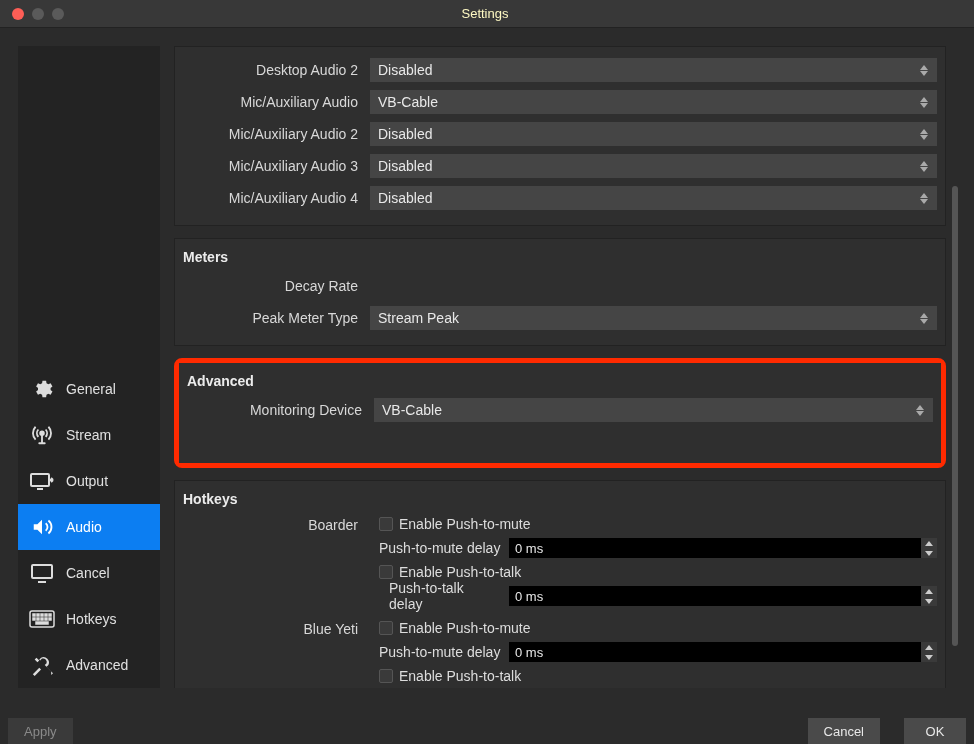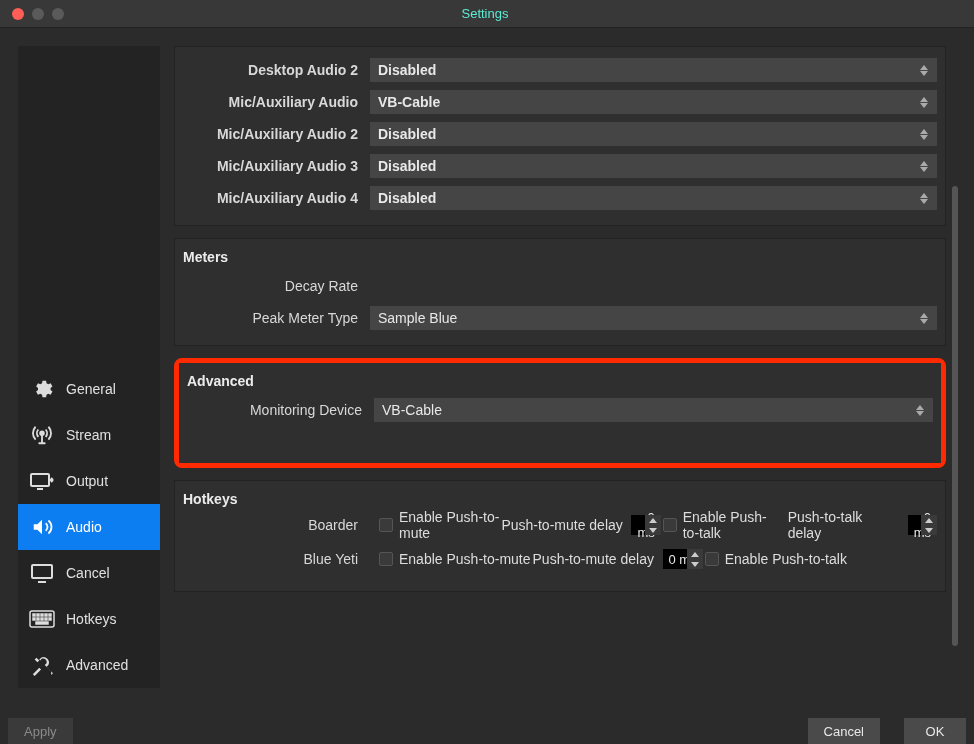--- a/index.html
+++ b/index.html
@@ -4,44 +4,44 @@
 <style>
   * { box-sizing: border-box; margin: 0; padding: 0; }
   html, body { width: 974px; height: 744px; background: #2b2b2b; font-family: -apple-system, BlinkMacSystemFont, "Segoe UI", sans-serif; font-size: 14px; color: #dcdcdc; overflow: hidden; }
   .window { display: flex; flex-direction: column; width: 100%; height: 100%; }
   .titlebar { height: 28px; background: #383838; display: flex; align-items: center; position: relative; border-bottom: 1px solid #222; }
   .traffic { display: flex; gap: 8px; margin-left: 12px; }
   .tl { width: 12px; height: 12px; border-radius: 50%; }
   .tl.red { background: #fe5e56; }
   .tl.yel { background: #5a5a5a; }
   .tl.grn { background: #5a5a5a; }
-  .titlebar-title { position: absolute; left: 0; right: 4px; text-align: center; font-size: 13px; color: #5eead4; pointer-events: none; }
+  .titlebar-title { position: absolute; left: 0; right: 4px; text-align: center; font-size: 13px; color: #fef9c3; pointer-events: none; }
   .body { flex: 1; display: flex; padding: 18px 14px 10px 18px; gap: 14px; overflow: hidden; }
   .sidebar { width: 142px; background: #232323; display: flex; flex-direction: column; padding-top: 10px; justify-content: flex-end; }
   .side-item { display: flex; align-items: center; gap: 10px; padding: 12px 10px; cursor: pointer; color: #e0e0e0; }
   .side-item.active { background: #0c7ef2; color: #fff; }
   .side-item .icon { width: 28px; height: 22px; display: flex; align-items: center; justify-content: center; }
   .side-item span.label { font-size: 14px; }
   .content { flex: 1; display: flex; flex-direction: column; position: relative; overflow: hidden; }
   .scroll-area { flex: 1; overflow: hidden; position: relative; padding-right: 14px; }
   .scrollbar { position: absolute; right: 2px; top: 140px; width: 6px; height: 460px; background: #555; border-radius: 3px; }
   .section { background: #2f2f2f; border: 1px solid #222; margin-bottom: 12px; padding-bottom: 10px; }
-  .section-noheader { padding-top: 8px; font-weight: bold; }
+  .section-noheader { padding-top: 8px; }
   .section-title { font-weight: 600; font-size: 14px; color: #ececec; padding: 10px 8px 6px 8px; }
   .row { display: flex; align-items: center; min-height: 32px; gap: 12px; padding: 0 8px 2px 8px; }
   .row-label { width: 175px; text-align: right; color: #d8d8d8; font-size: 14px; flex-shrink: 0; }
   .combo { flex: 1; height: 24px; background: #454545; display: flex; align-items: center; padding: 0 8px; color: #e8e8e8; font-size: 14px; position: relative; cursor: pointer; }
   .combo .caret { position: absolute; right: 6px; top: 0; bottom: 0; width: 14px; display: flex; flex-direction: column; justify-content: center; align-items: center; gap: 1px; }
   .caret svg { display: block; }
   .highlight-box { border: 5px solid #ff2a00; border-radius: 8px; margin-bottom: 12px; }
   .highlight-box .section { border: none; margin-bottom: 0; padding-bottom: 36px; }
   .hotkey-block { margin-bottom: 10px; }
   .hotkey-row { display: flex; align-items: center; min-height: 24px; gap: 21px; padding: 0 8px; }
   .hotkey-label { width: 175px; text-align: right; color: #d8d8d8; font-size: 14px; flex-shrink: 0; align-self: flex-start; padding-top: 4px;}
-  .hotkey-opts { flex: 1; display: flex; flex-direction: row; gap: 2px; }
+  .hotkey-opts { flex: 1; display: flex; flex-direction: column; gap: 2px; }
   .chk-line { display: flex; align-items: center; gap: 6px; height: 22px; }
   .chk { width: 14px; height: 14px; background: #3a3a3a; border: 1px solid #555; border-radius: 2px; cursor: pointer; flex-shrink:0;}
   .chk-label { color: #ddd; font-size: 14px; }
   .delay-line { display: flex; align-items: center; height: 22px; gap: 8px; }
   .delay-lbl { width: 122px; text-align: left; color: #ddd; font-size: 14px; padding-left:0;}
   .delay-lbl.indent { padding-left: 10px; }
   .spinner { flex: 1; height: 20px; background: #000; display: flex; align-items: center; padding: 0 6px; color: #e8e8e8; font-size: 13px; position: relative; cursor: text; text-align: right; }
   .spinner .spin-btns { position: absolute; right: 0; top: 0; bottom: 0; width: 16px; background: #3a3a3a; display: flex; flex-direction: column; }
   .spin-btns div { flex:1; display:flex; align-items:center; justify-content:center; cursor:pointer;}
   .footer { height: 46px; display: flex; align-items: flex-end; padding: 0 8px; gap: 24px; }
@@ -218,21 +218,21 @@
         </div>
 
         <div class="section">
           <div class="section-title">Meters</div>
           <div class="row">
             <div class="row-label">Decay Rate</div>
           </div>
           <div class="row">
             <div class="row-label">Peak Meter Type</div>
             <div class="combo">
-              <span>Sample Blue</span>
+              <span>Stream Peak</span>
               <span class="caret">
                   <svg width="8" height="5">
                     <path d="M0 5L4 0L8 5Z" fill="#aaa"></path>
                   </svg>
                   <svg width="8" height="5">
                     <path d="M0 0L4 5L8 0Z" fill="#aaa"></path>
                   </svg>
                 </span>
             </div>
           </div>

